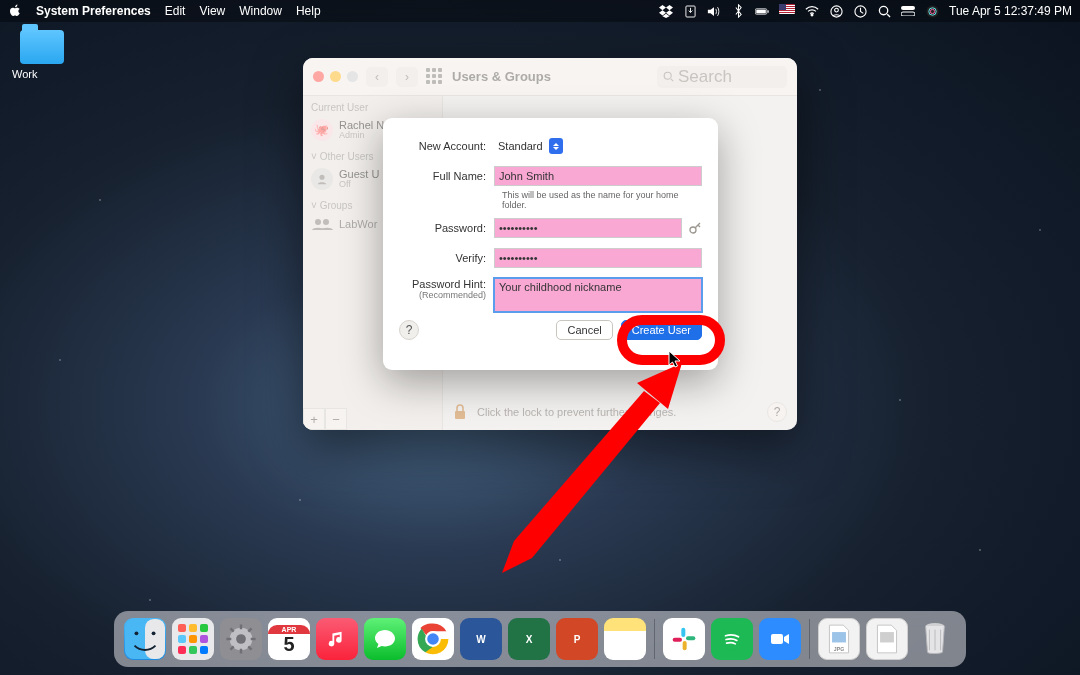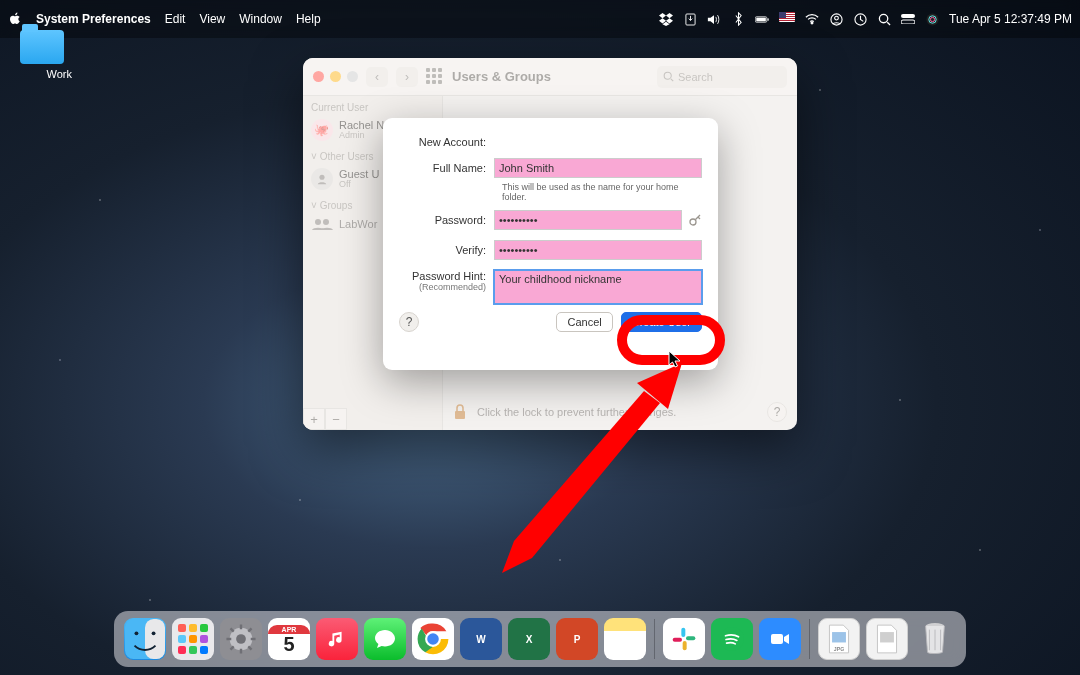--- a/index.html
+++ b/index.html
@@ -18,45 +18,45 @@
   radial-gradient(1px 1px at 980px 550px, #fff, transparent),
   radial-gradient(1px 1px at 150px 600px, #fff, transparent),
   radial-gradient(1px 1px at 60px 360px, #eef, transparent),
   radial-gradient(1px 1px at 820px 90px, #fff, transparent),
   radial-gradient(1px 1px at 1040px 230px, #eef, transparent),
   radial-gradient(1px 1px at 420px 620px, #fff, transparent),
   radial-gradient(1px 1px at 560px 560px, #fff, transparent);
   opacity:.8; pointer-events:none;}
 
 
-.menubar { position:absolute; top:0; left:0; right:0; height:38px; background:rgba(0,0,0,.35); backdrop-filter:blur(6px); display:flex; align-items:center; color:#fff; font-size:12px; padding:0 8px; }
+.menubar { position:absolute; top:0; left:0; right:0; height:22px; background:rgba(0,0,0,.35); backdrop-filter:blur(6px); display:flex; align-items:center; color:#fff; font-size:12px; padding:0 8px; }
 .menubar .left { display:flex; gap:14px; align-items:center; }
 .menubar .left .bold { font-weight:600; }
 .menubar .right { margin-left:auto; display:flex; gap:10px; }
 .menubar .flag{width:16px;height:10px;background:linear-gradient(#b22234 0 10%,#fff 10% 20%,#b22234 20% 30%,#fff 30% 40%,#b22234 40% 50%,#fff 50% 60%,#b22234 60% 70%,#fff 70% 80%,#b22234 80% 90%,#fff 90% 100%);position:relative;border-radius:1px;}
 .menubar .flag::before{content:"";position:absolute;left:0;top:0;width:7px;height:6px;background:#3c3b6e;}
 .menubar .ico{display:inline-flex;width:14px;height:14px;align-items:center;justify-content:center;}
 
 
-.desktop-icon { position:absolute; top:30px; left:12px; width:60px; text-align:right; color:#fff; font-size:11px; }
+.desktop-icon { position:absolute; top:30px; left:12px; width:60px; text-align:left; color:#fff; font-size:11px; }
 .desktop-icon .folder{width:44px;height:34px;margin:0 auto 4px;background:linear-gradient(#5ec5ff,#2aa7f0);border-radius:4px;position:relative;}
 .desktop-icon .folder::before{content:"";position:absolute;top:-6px;left:2px;width:16px;height:8px;background:#5ec5ff;border-radius:2px 2px 0 0;}
 
 
 .prefwin { position:absolute; left:303px; top:58px; width:494px; height:372px; background:#ebe7e4; border-radius:10px; box-shadow:0 20px 50px rgba(0,0,0,.5); overflow:hidden; }
 .overlay-dim { position:absolute; inset:0; background:rgba(255,255,255,.45); pointer-events:none; }
 .prefwin .titlebar{height:38px;display:flex;align-items:center;gap:8px;padding:0 10px;border-bottom:1px solid #d6d1cc;background:#f0ece8;}
 .traffic{display:flex;gap:6px;}
 .traffic span{width:11px;height:11px;border-radius:50%;}
 .tr-red{background:#ff5f57}.tr-yel{background:#febc2e}.tr-grn{background:#d0d0d0}
 .navbtn{width:22px;height:20px;border-radius:5px;background:#e7e2dd;display:flex;align-items:center;justify-content:center;color:#8b8782;font-size:12px;}
 .gridicon{width:18px;height:18px;display:grid;grid-template-columns:repeat(3,4px);grid-template-rows:repeat(3,4px);gap:2px;}
 .gridicon span{background:#8b8782;border-radius:1px;}
 .titlebar .title{font-weight:600;color:#6b6661;font-size:13px;}
-.titlebar .search{margin-left:auto;width:130px;height:22px;border-radius:5px;background:#e7e2dd;display:flex;align-items:center;gap:4px;padding:0 6px;color:#9b968f;font-size:11px;}
+.titlebar .search{margin-left:auto;width:130px;height:22px;border-radius:5px;background:#e7e2dd;display:flex;align-items:center;gap:4px;padding:0 6px;color:#9b968f;font-size:17px;}
 
 .prefbody{display:flex;height:calc(100% - 38px);}
 .sidebar{width:140px;background:#e7e2dd;border-right:1px solid #d6d1cc;font-size:11px;color:#6b6661;position:relative;}
 .side-sec{padding:6px 8px 2px;color:#9b968f;font-size:10px;}
 .side-item{display:flex;align-items:center;gap:6px;padding:4px 8px;}
 .side-item .av{width:22px;height:22px;border-radius:50%;background:#f6d4d9;display:flex;align-items:center;justify-content:center;font-size:12px;}
 .side-item .grp{width:22px;height:14px;color:#8d8883;}
 .side-item .meta{display:flex;flex-direction:column;line-height:1.1;}
 .side-item .meta .nm{font-size:11px;color:#3b3732;}
 .side-item .meta .sub{font-size:9px;color:#9b968f;}
@@ -293,20 +293,26 @@
         <span class="help">?</span>
       </div>
     </div>
   </div>
   <div class="overlay-dim"></div>
 </div>
 
 <div class="sheet">
   <div class="frow">
     <div class="lbl">New Account:</div>
+    <div class="fld sel">
+      <div class="selbox">
+        <span>Standard</span>
+        <span class="selbtn"></span>
+      </div>
+    </div>
   </div>
   <div class="frow">
     <div class="lbl">Full Name:</div>
     <div class="fld">
         <span>John Smith</span>
       </div>
   </div>
   <div class="hintline">This will be used as the name for your home folder.</div>
   <div class="frow">
     <div class="lbl">Password:</div>

